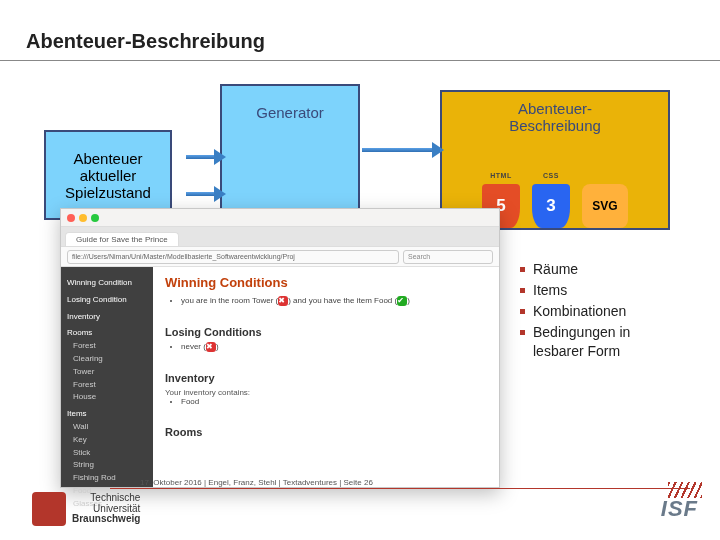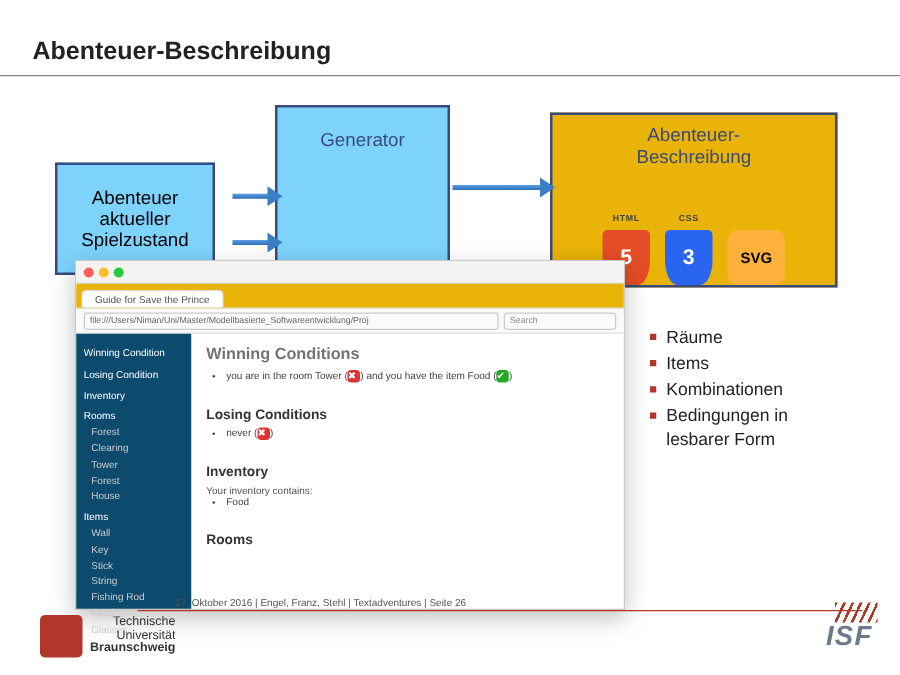--- a/index.html
+++ b/index.html
@@ -91,21 +91,21 @@
   }
   .win-top {
     height:18px; background:#f4f3f2;
     display:flex; align-items:center; gap:4px;
     padding:0 6px;
     border-bottom:1px solid #ddd;
   }
   .dot { width:8px; height:8px; border-radius:50%; }
   .dot.r{background:#ff5f56;} .dot.y{background:#ffbd2e;} .dot.g{background:#27c93f;}
   .win-tabs {
-    height:20px; background:#eab308;
+    height:20px; background:#e5e5e5;
     display:flex; align-items:flex-end; padding-left:4px;
     border-bottom:1px solid #ddd;
   }
   .tab {
     background:#fff; border:1px solid #ddd; border-bottom:none;
     border-radius:4px 4px 0 0;
     padding:2px 10px; font-size:8px; color:#555;
   }
   .win-url {
     height:20px; display:flex; align-items:center;
@@ -114,29 +114,29 @@
   }
   .url-field {
     flex:1; height:14px; border:1px solid #ccc; border-radius:3px;
     font-size:7px; color:#666; display:flex; align-items:center; padding:0 4px;
   }
   .search-field { width:90px; height:14px; border:1px solid #ccc; border-radius:3px; font-size:7px; color:#888; padding:0 4px; display:flex; align-items:center;}
   .win-body {
     display:flex; height:calc(100% - 58px);
   }
   .sidebar {
-    width:92px; background:#0c4a6e; color:#ddd;
+    width:92px; background:#404040; color:#ddd;
     padding:6px 6px; font-size:8px; line-height:1.6;
   }
   .sidebar .group { color:#fff; font-size:8px; margin-top:4px; }
   .sidebar .item { color:#ccc; padding-left:6px; }
   .content {
     flex:1; padding:8px 12px; overflow:hidden;
   }
-  .content h2 { font-size:13px; color:#737373; margin-bottom:6px; }
+  .content h2 { font-size:13px; color:#c2410c; margin-bottom:6px; }
   .content h3 { font-size:11px; color:#333; margin-top:20px; margin-bottom:4px;}
   .content ul { list-style: disc; padding-left:16px; font-size:8px; color:#444;}
   .content .mini { font-size:8px; color:#555; margin-top:4px;}
   .chip { display:inline-block; width:10px; height:10px; border-radius:3px; vertical-align:middle;}
   .chip.red{background:#d33; color:#fff;}
   .chip.green{background:#2a2; color:#fff;}
 
   
   .right-list {
     position:absolute;

